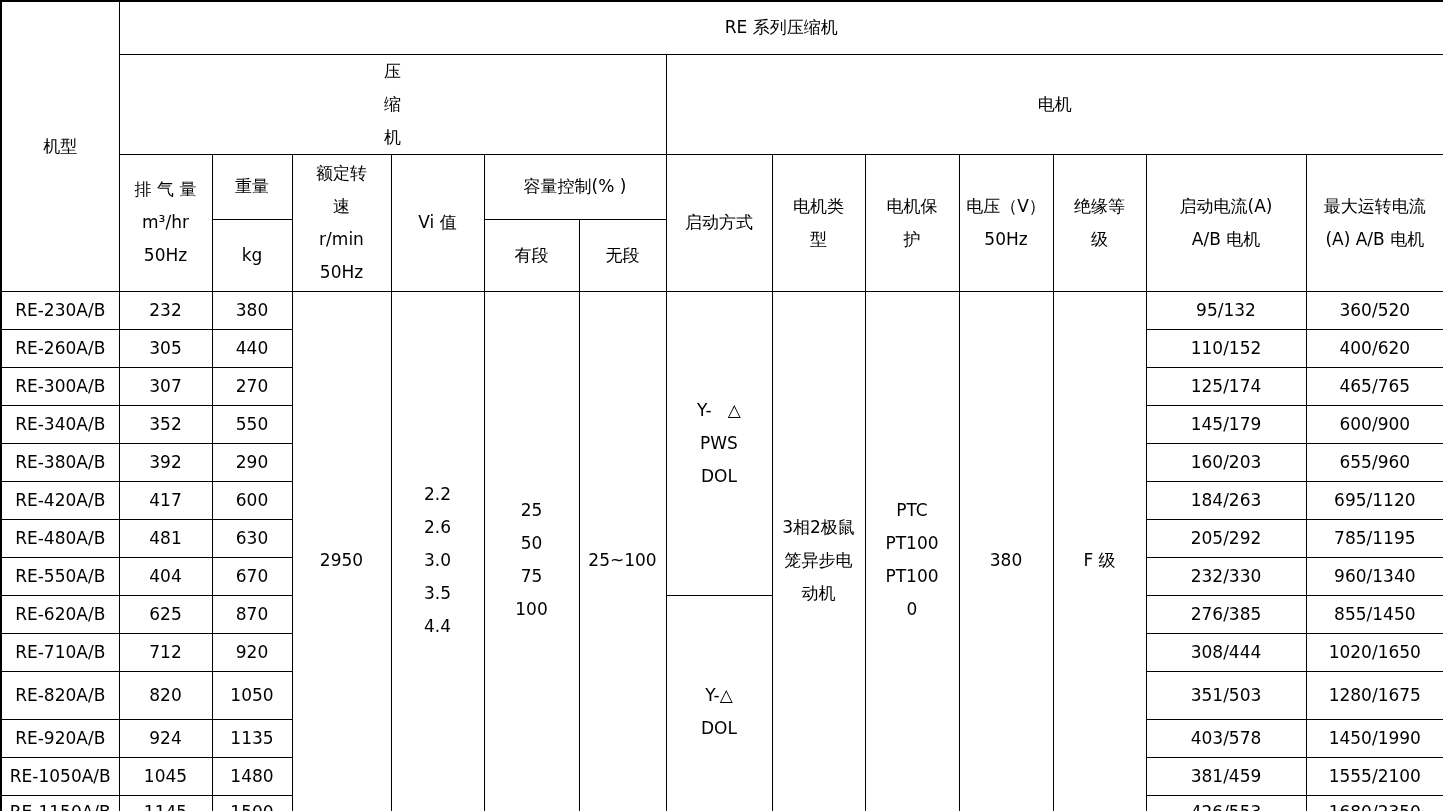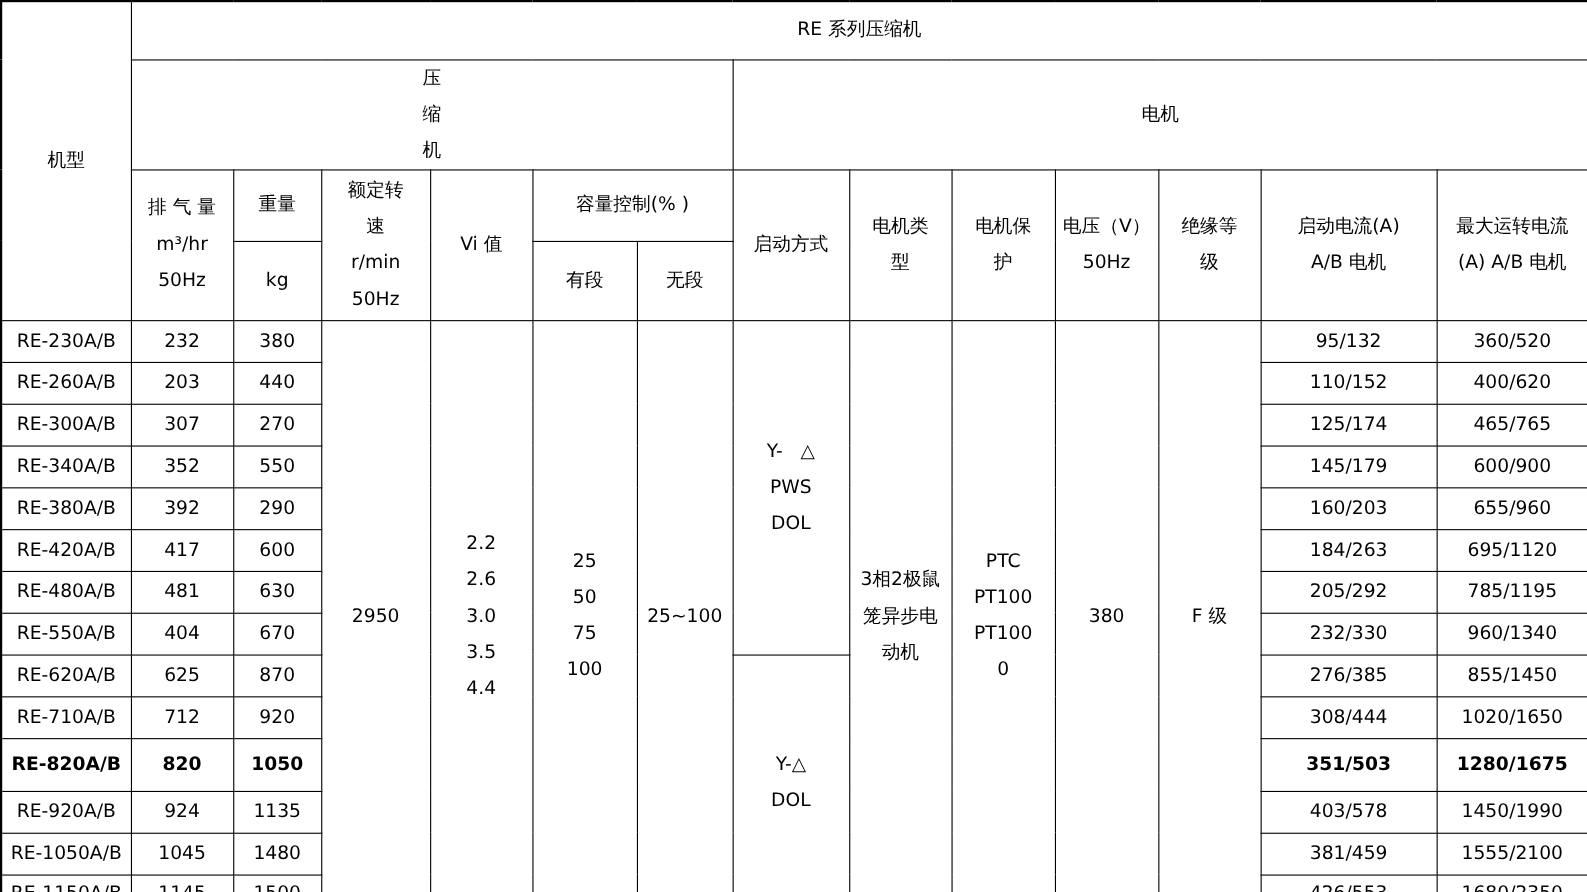--- a/index.html
+++ b/index.html
@@ -22,21 +22,21 @@
     font-size:17px;
     line-height:33px;
   }
   thead td{font-size:17px;}
   tbody td{font-size:19px;}
   tr.h1{height:53px;}
   tr.h2{height:77px;}
   tr.h3{height:65px;}
   tr.h4{height:72px;}
   tr.r{height:38px;}
-  tr.r-tall{height:48px;font-weight:bold;}
+  tr.r-tall{height:48px;}
   tr.r-last{height:35px;}
   td.title-cell{padding-right:138px;}
   td.motor-group{padding-right:350px;margin-top:29px;}
   td.model-header{padding-bottom:66px;}
   td.comp-group{line-height:23px;}
   td.ml{line-height:33px;}
 </style>
 </head>
 <body>
 
@@ -126,21 +126,21 @@
 PT100
 PT100
 0</td>
       <td rowspan="14">380</td>
       <td rowspan="14">F 级</td>
       <td>95/132</td>
       <td>360/520</td>
     </tr>
     <tr class="r">
       <td>RE-260A/B</td>
-      <td>203</td>
+      <td>305</td>
       <td>440</td>
       <td>110/152</td>
       <td>400/620</td>
     </tr>
     <tr class="r">
       <td>RE-300A/B</td>
       <td>307</td>
       <td>270</td>
       <td>125/174</td>
       <td>465/765</td>

